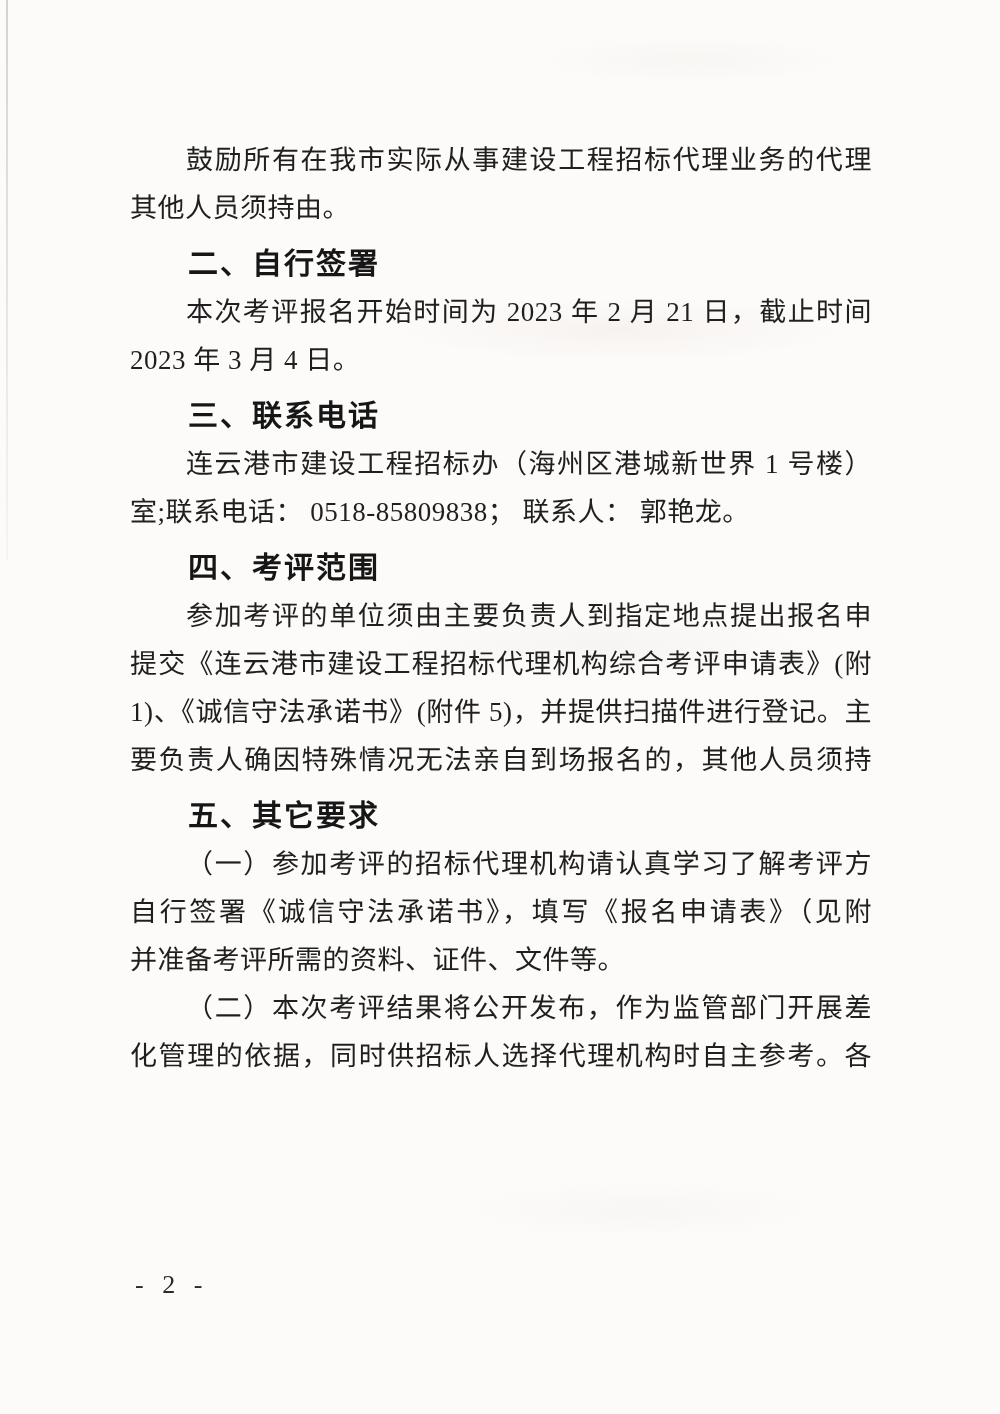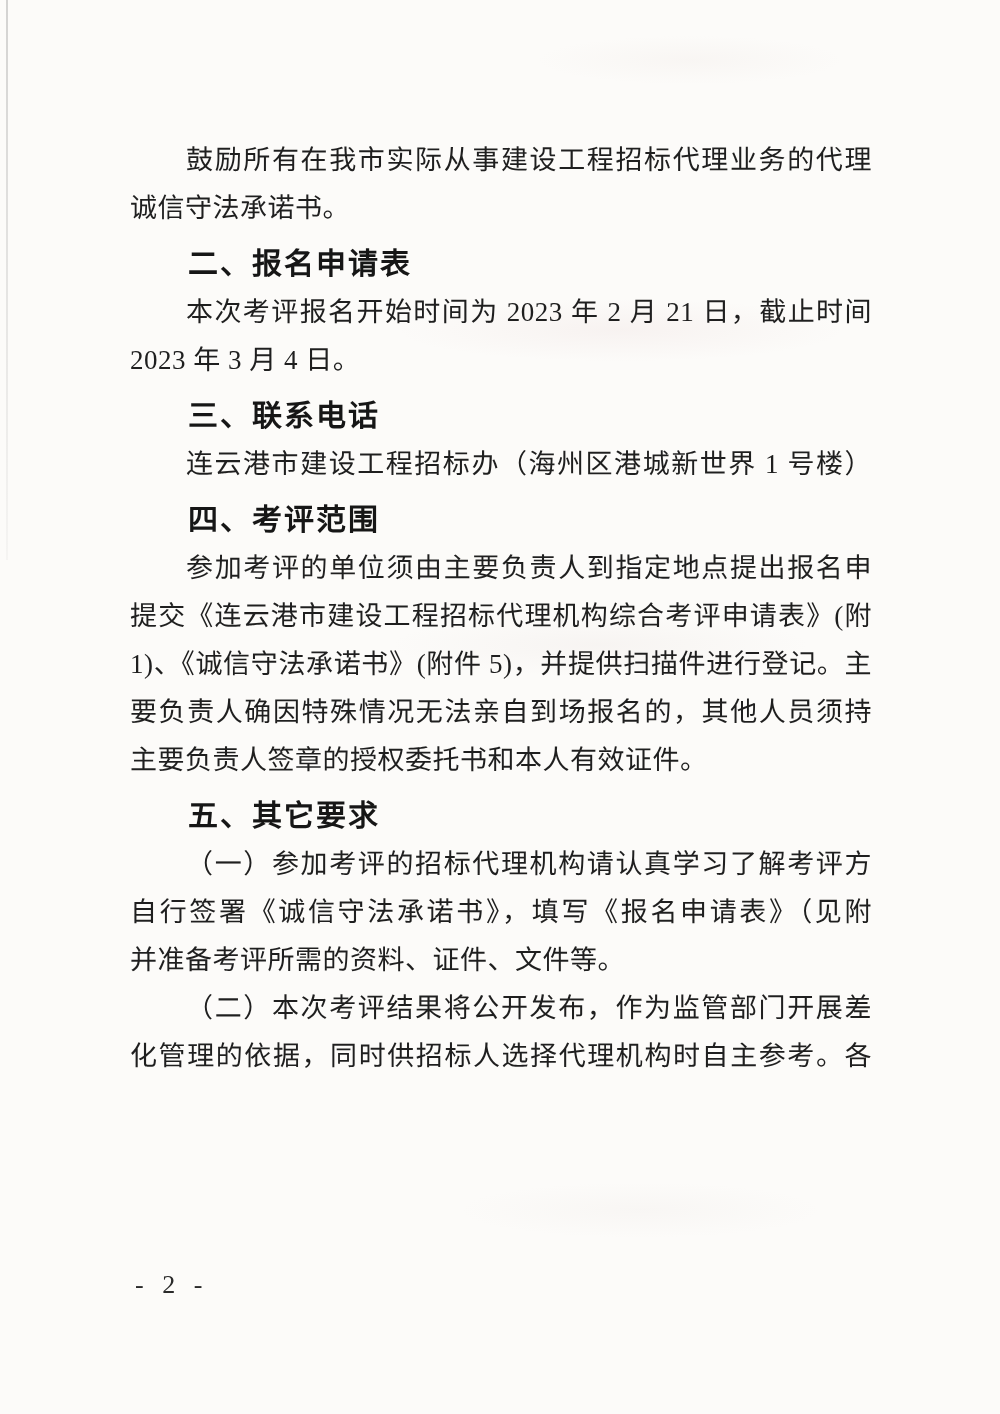--- a/index.html
+++ b/index.html
@@ -79,32 +79,32 @@
 </style>
 </head>
 <body>
 
 <div class="page">
   <div class="scan-edge"></div>
 
   <main class="doc" id="sections-root">
 
       <div class="doc-line first-line">鼓励所有在我市实际从事建设工程招标代理业务的代理机</div>
-      <div class="doc-line last-line">诚信守法承诺书。</div>
-      <h2 class="section-heading">二、报名申请表</h2>
+      <div class="doc-line last-line">其他人员须持由。</div>
+      <h2 class="section-heading">二、自行签署</h2>
       <div class="doc-line first-line">本次考评报名开始时间为 2023 年 2 月 21 日，截止时间为</div>
       <div class="doc-line last-line">2023 年 3 月 4 日。</div>
       <h2 class="section-heading">三、联系电话</h2>
       <div class="doc-line first-line">连云港市建设工程招标办（海州区港城新世界 1 号楼）603</div>
+      <div class="doc-line last-line">室;联系电话： 0518-85809838； 联系人： 郭艳龙。</div>
       <h2 class="section-heading">四、考评范围</h2>
       <div class="doc-line first-line">参加考评的单位须由主要负责人到指定地点提出报名申请，</div>
       <div class="doc-line">提交《连云港市建设工程招标代理机构综合考评申请表》(附件</div>
       <div class="doc-line">1)、《诚信守法承诺书》(附件 5)，并提供扫描件进行登记。主</div>
       <div class="doc-line">要负责人确因特殊情况无法亲自到场报名的，其他人员须持由</div>
-      <div class="doc-line last-line">主要负责人签章的授权委托书和本人有效证件。</div>
       <h2 class="section-heading">五、其它要求</h2>
       <div class="doc-line first-line">（一）参加考评的招标代理机构请认真学习了解考评方案，</div>
       <div class="doc-line">自行签署《诚信守法承诺书》，填写《报名申请表》（见附件），</div>
       <div class="doc-line last-line">并准备考评所需的资料、证件、文件等。</div>
       <div class="doc-line first-line">（二）本次考评结果将公开发布，作为监管部门开展差异</div>
       <div class="doc-line">化管理的依据，同时供招标人选择代理机构时自主参考。各有</div>
     </main>
 
   <div class="page-number">- 2 -</div>
 </div>

